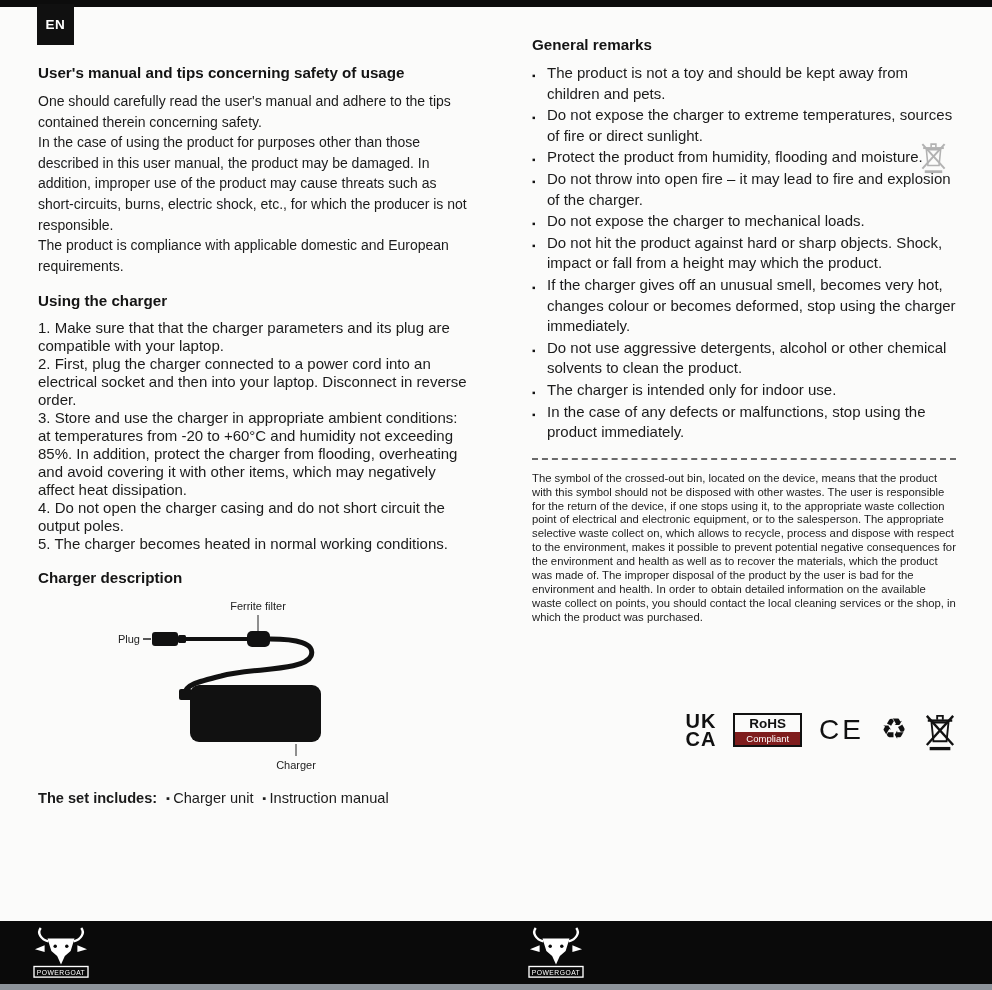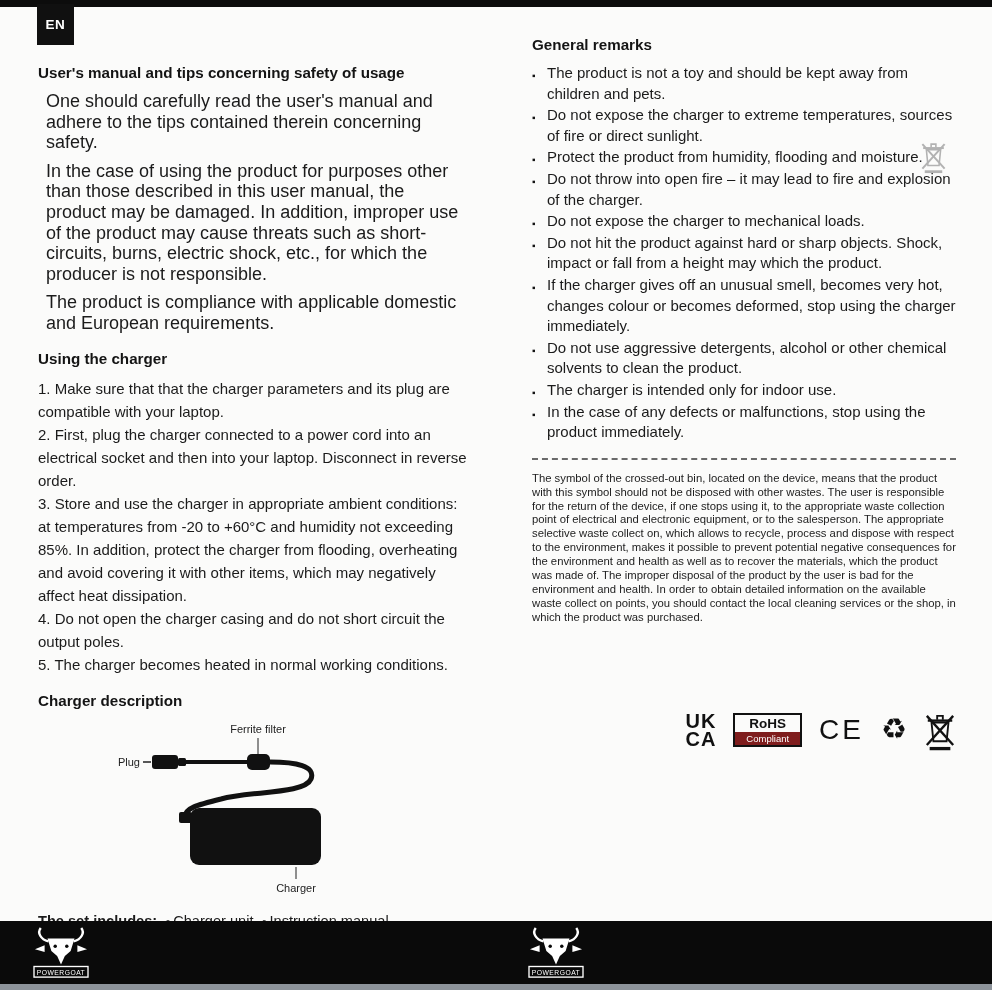--- a/index.html
+++ b/index.html
@@ -13,22 +13,22 @@
     position:absolute;top:4px;left:37px;width:37px;height:41px;background:#101010;
     color:#fff;font-weight:bold;font-size:13.5px;letter-spacing:.5px;
     display:flex;align-items:center;justify-content:center;
   }
   .col{position:absolute}
   .col-left{left:38px;top:64px;width:432px}
   .col-right{left:532px;top:36px;width:424px}
 
   .sec-h{font-size:15.2px;font-weight:bold;margin:0 0 10px;color:#141414}
   .sec-h.mt{margin-top:16px}
-  .body-text p{margin:8px;font-size:18px;line-height:20.6px}
-  .steps p{margin:0;font-size:15px;line-height:23px}
+  .body-text p{margin:0;font-size:14px;line-height:20.6px}
+  .steps p{margin:0;font-size:15px;line-height:18px}
 
   ul.remarks{list-style:none;margin:0;padding:0}
   ul.remarks li{
     position:relative;padding-left:15px;font-size:15px;line-height:20.6px;margin:0 0 1px;
   }
   ul.remarks li::before{
     content:"▪";position:absolute;left:0;top:3px;font-size:10px;color:#141414;
   }
 
   .dashed-divider{border:none;border-top:2px dashed #6a6a6a;margin:15px 0 12px;width:100%}

